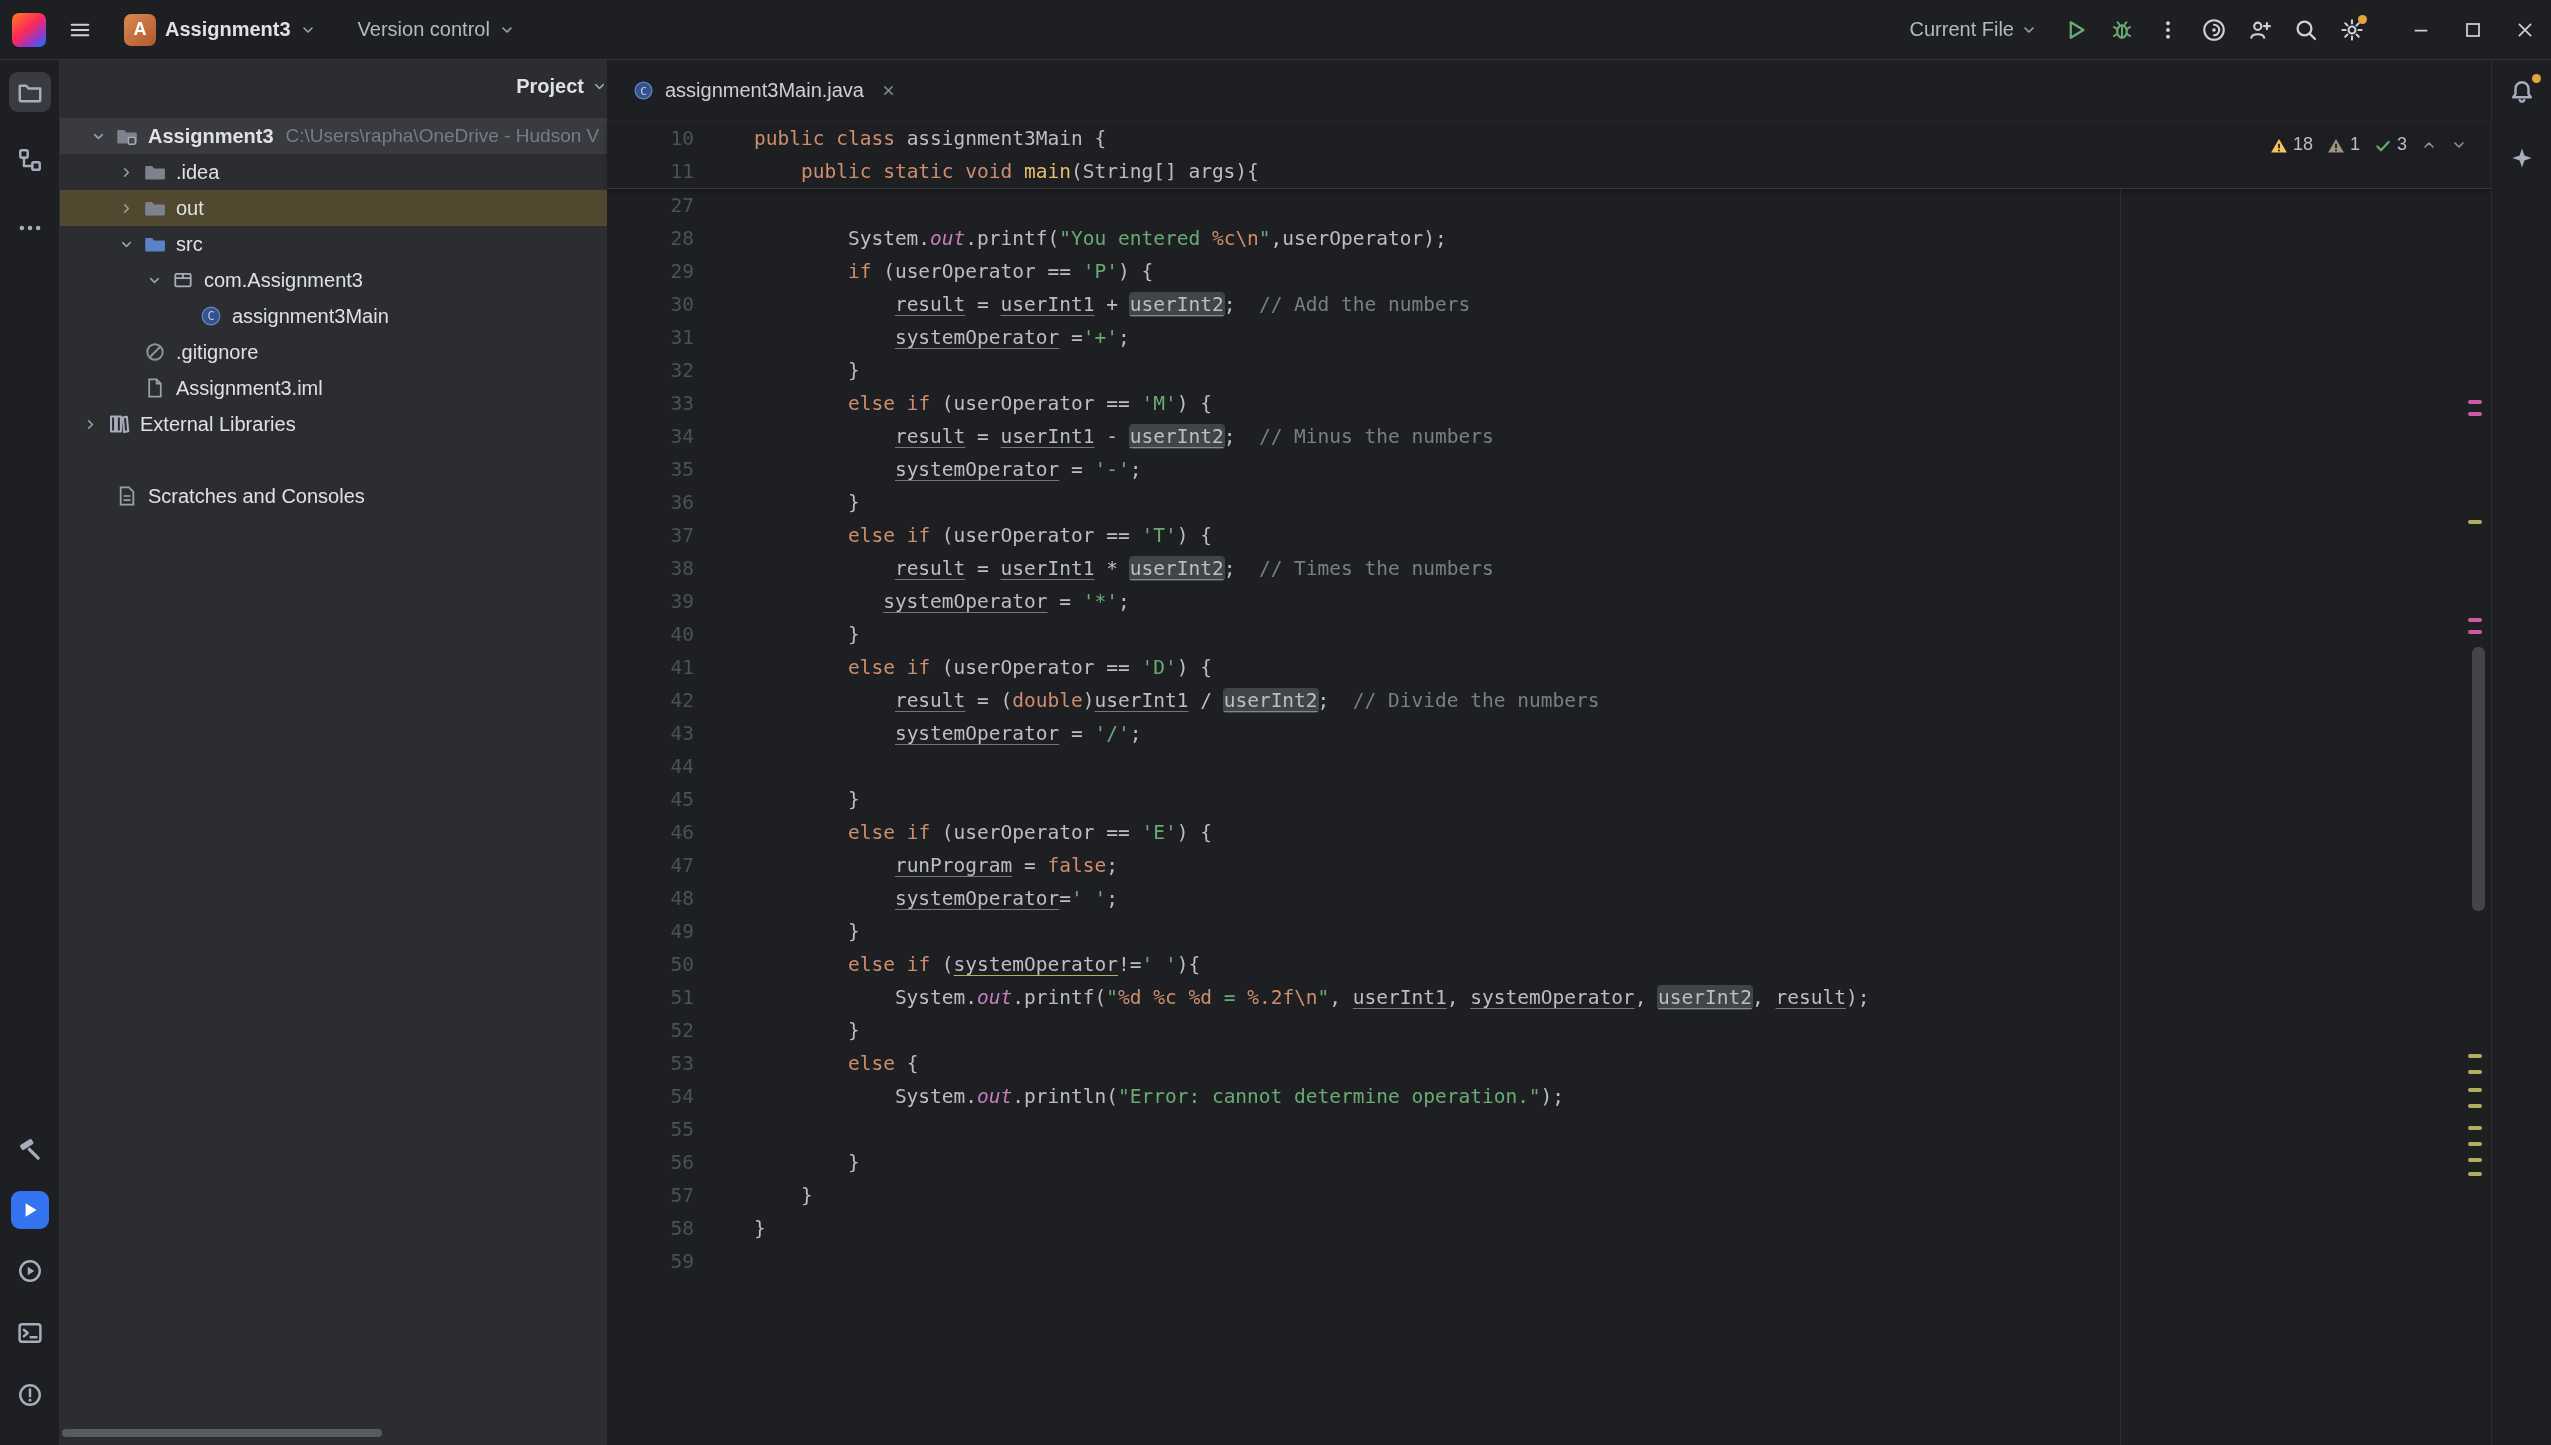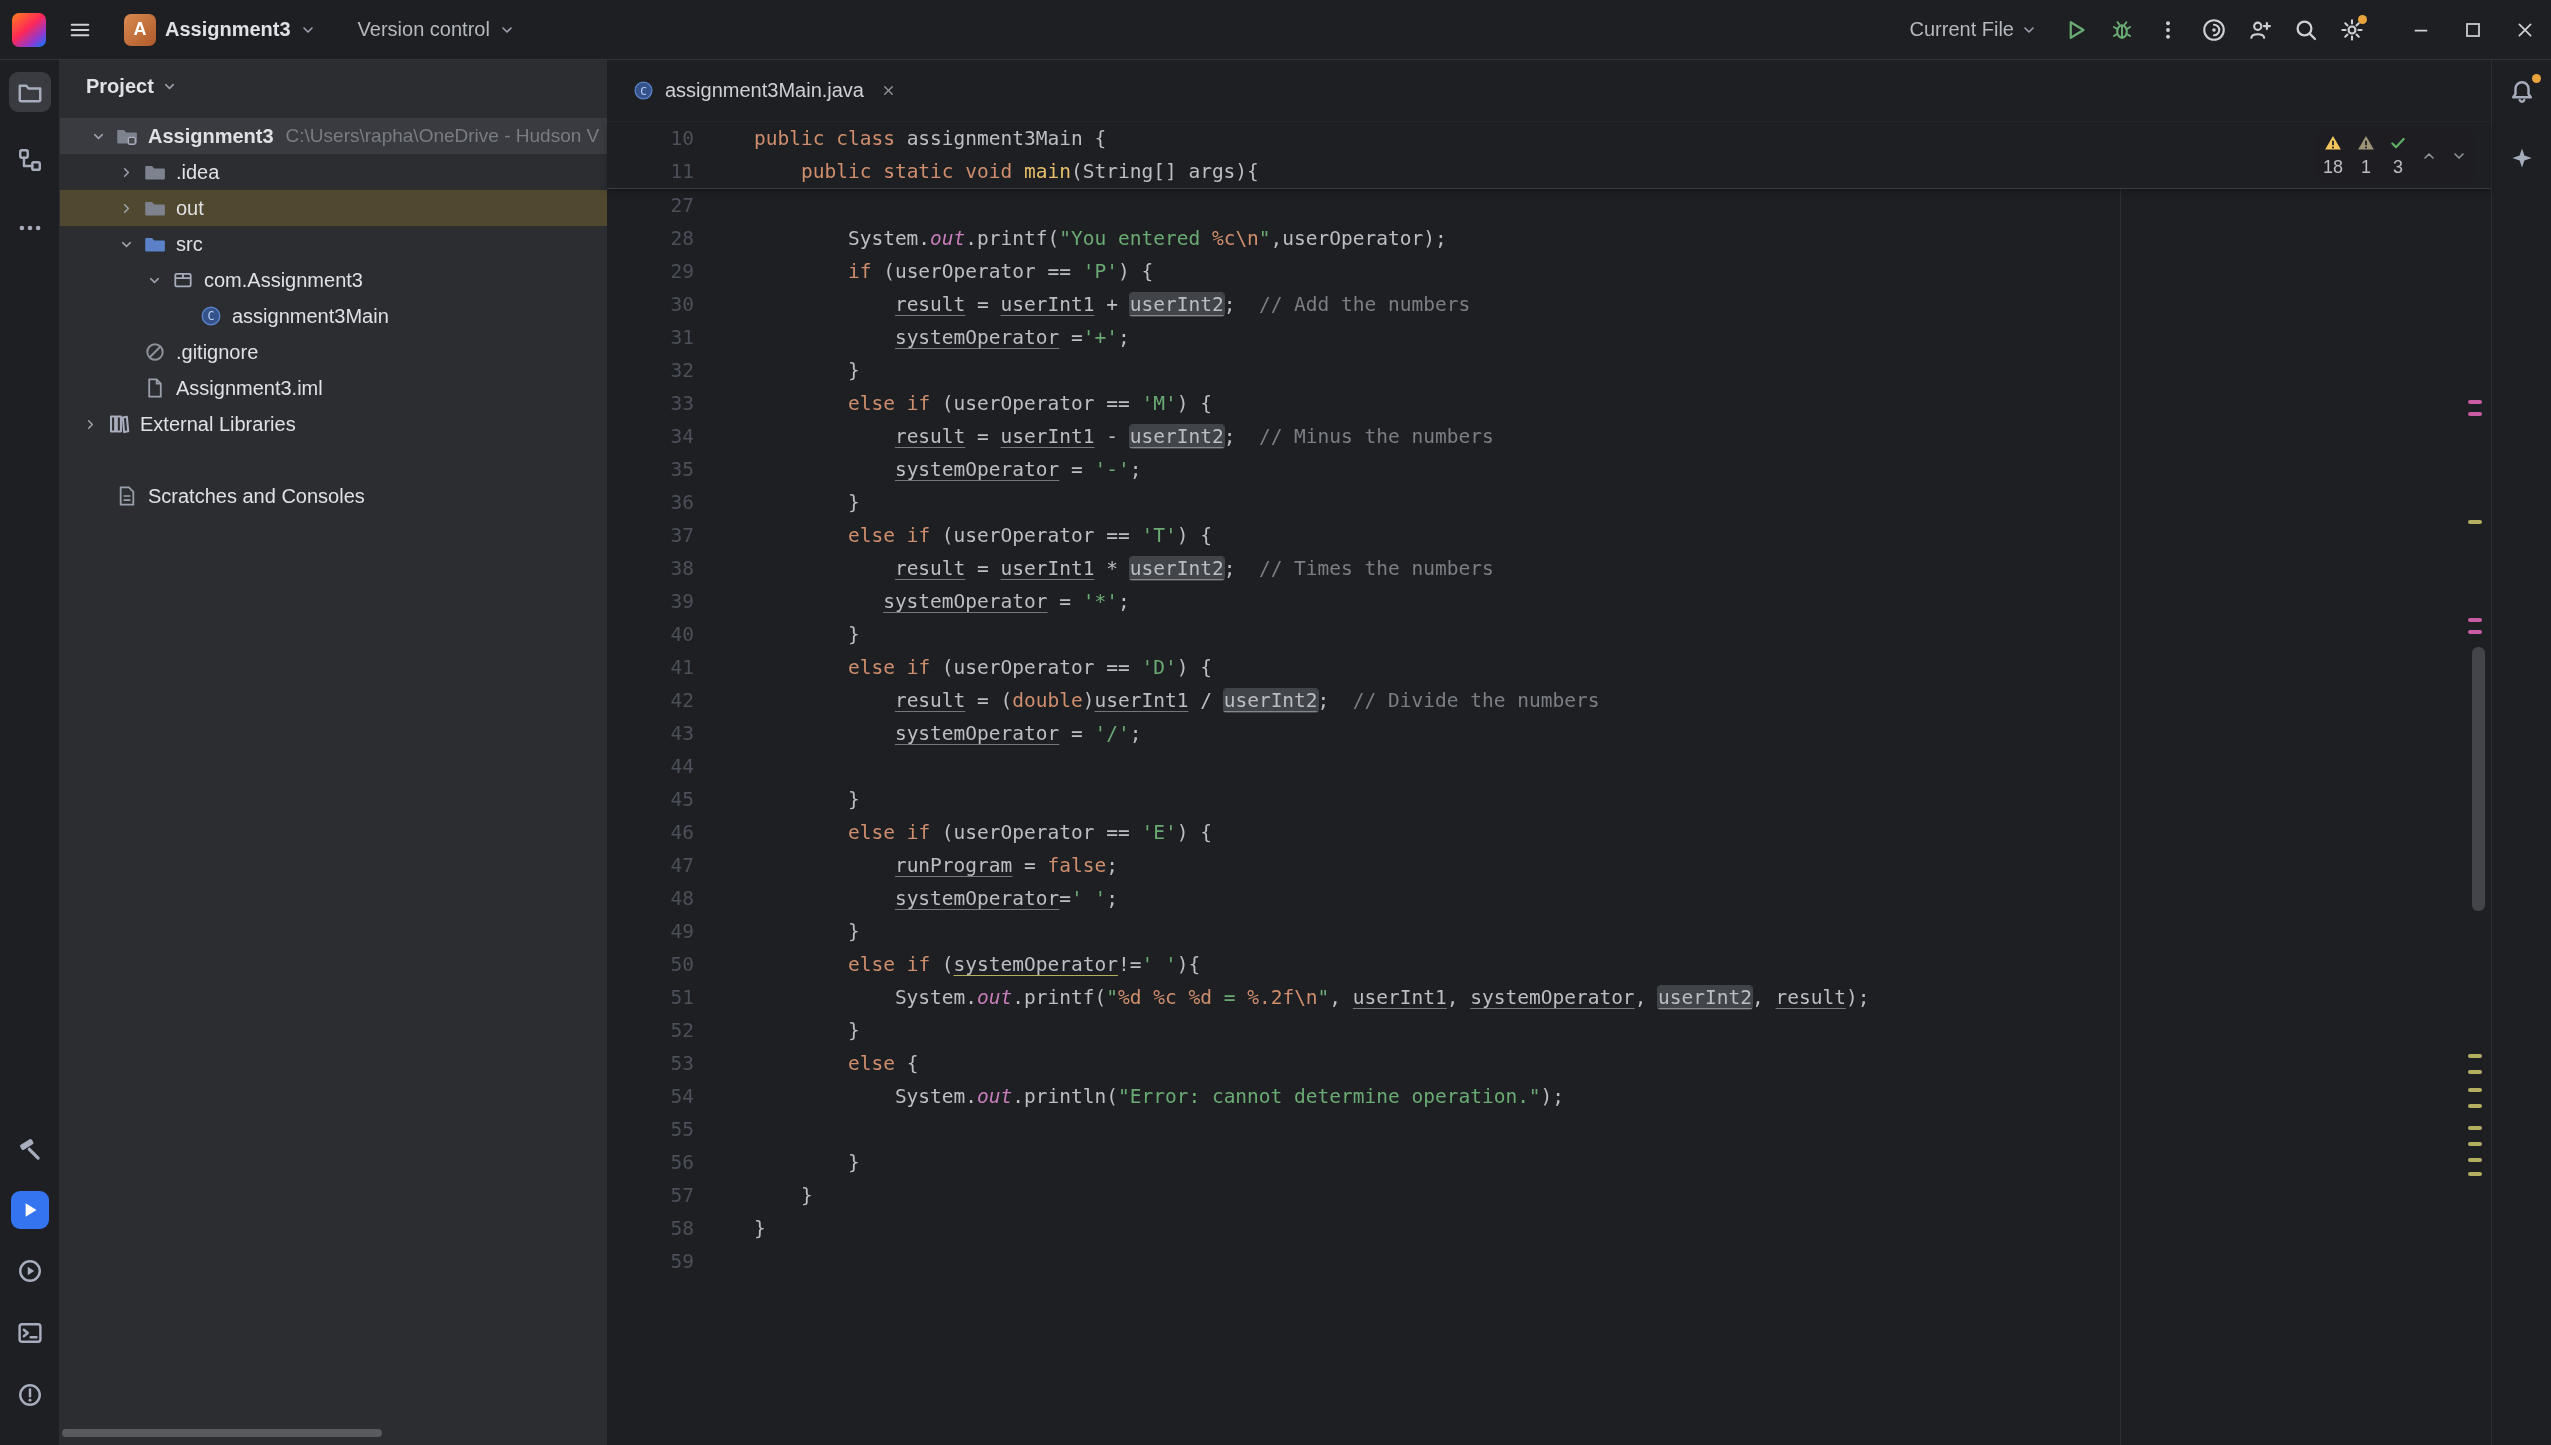--- a/index.html
+++ b/index.html
@@ -51,21 +51,21 @@
   .stripe-btn.accent { background: #3574f0; width: 38px; height: 38px; }
   .stripe-spacer { margin-top: auto; }
   .stripe-bottom { display: flex; flex-direction: column; gap: 22px; padding-bottom: 30px; align-items: center; }
   .stripe-top { display: flex; flex-direction: column; gap: 28px; align-items: center; }
 
   
   .project-panel {
     width: 547px; flex: none; background: #2b2d30; position: relative;
     display: flex; flex-direction: column; overflow: hidden;
   }
-  .pp-header { height: 52px; flex: none; display: flex; align-items: center; gap: 8px; padding-left: 26px; }
+  .pp-header { height: 52px; flex: none; display: flex; align-items: center; gap: 8px; padding-left: 20px; justify-content: flex-end; }
   .pp-title { font-size: 20px; font-weight: 600; color: #dfe1e5; }
   .tree { flex: 1; overflow: hidden; padding-top: 6px; }
   .trow { height: 36px; display: flex; align-items: center; white-space: nowrap; font-size: 20px; color: #dfe1e5; }
   .trow.sel-gray  { background: #393b40; }
   .trow.sel-brown { background: #51492f; }
   .chev { width: 28px; flex: none; display: inline-flex; align-items: center; justify-content: center; }
   .ticon { width: 30px; flex: none; display: inline-flex; align-items: center; justify-content: center; }
   .tlabel { margin-left: 6px; }
   .tlabel.bold { font-weight: 700; }
   .tsuffix { margin-left: 12px; color: #787c85; font-size: 19px; }
@@ -99,21 +99,21 @@
   .tk-uh { background: #414549; border-radius: 3px; box-shadow: 0 0 0 1px #414549; }
   .tk-uw { text-decoration-color: #b3ae60; }
 
   .col-guide { position: absolute; top: 0; bottom: 0; left: 1513px; width: 1px; background: #2e3034; }
 
   .inspections {
     position: absolute; top: 70px; right: 16px; z-index: 5;
     display: flex; align-items: center; gap: 14px; font-size: 18px; color: #bcbec4;
     background: rgba(30,31,34,0.85); padding: 4px 8px; border-radius: 8px;
   }
-  .insp-item { display: flex; align-items: center; gap: 5px; flex-direction: column; }
+  .insp-item { display: flex; align-items: flex-end; gap: 5px; }
 
   .vscroll-thumb { position: absolute; right: 6px; width: 13px; border-radius: 6px; background: rgba(166,170,180,0.28); z-index: 4; }
   .mark { position: absolute; right: 9px; width: 14px; height: 4px; border-radius: 2px; z-index: 4; }
   .mark.yellow { background: #b3ae60; }
   .mark.pink   { background: #c95ca5; }
 </style>
 </head>
 <body>
 
 <div class="app">

